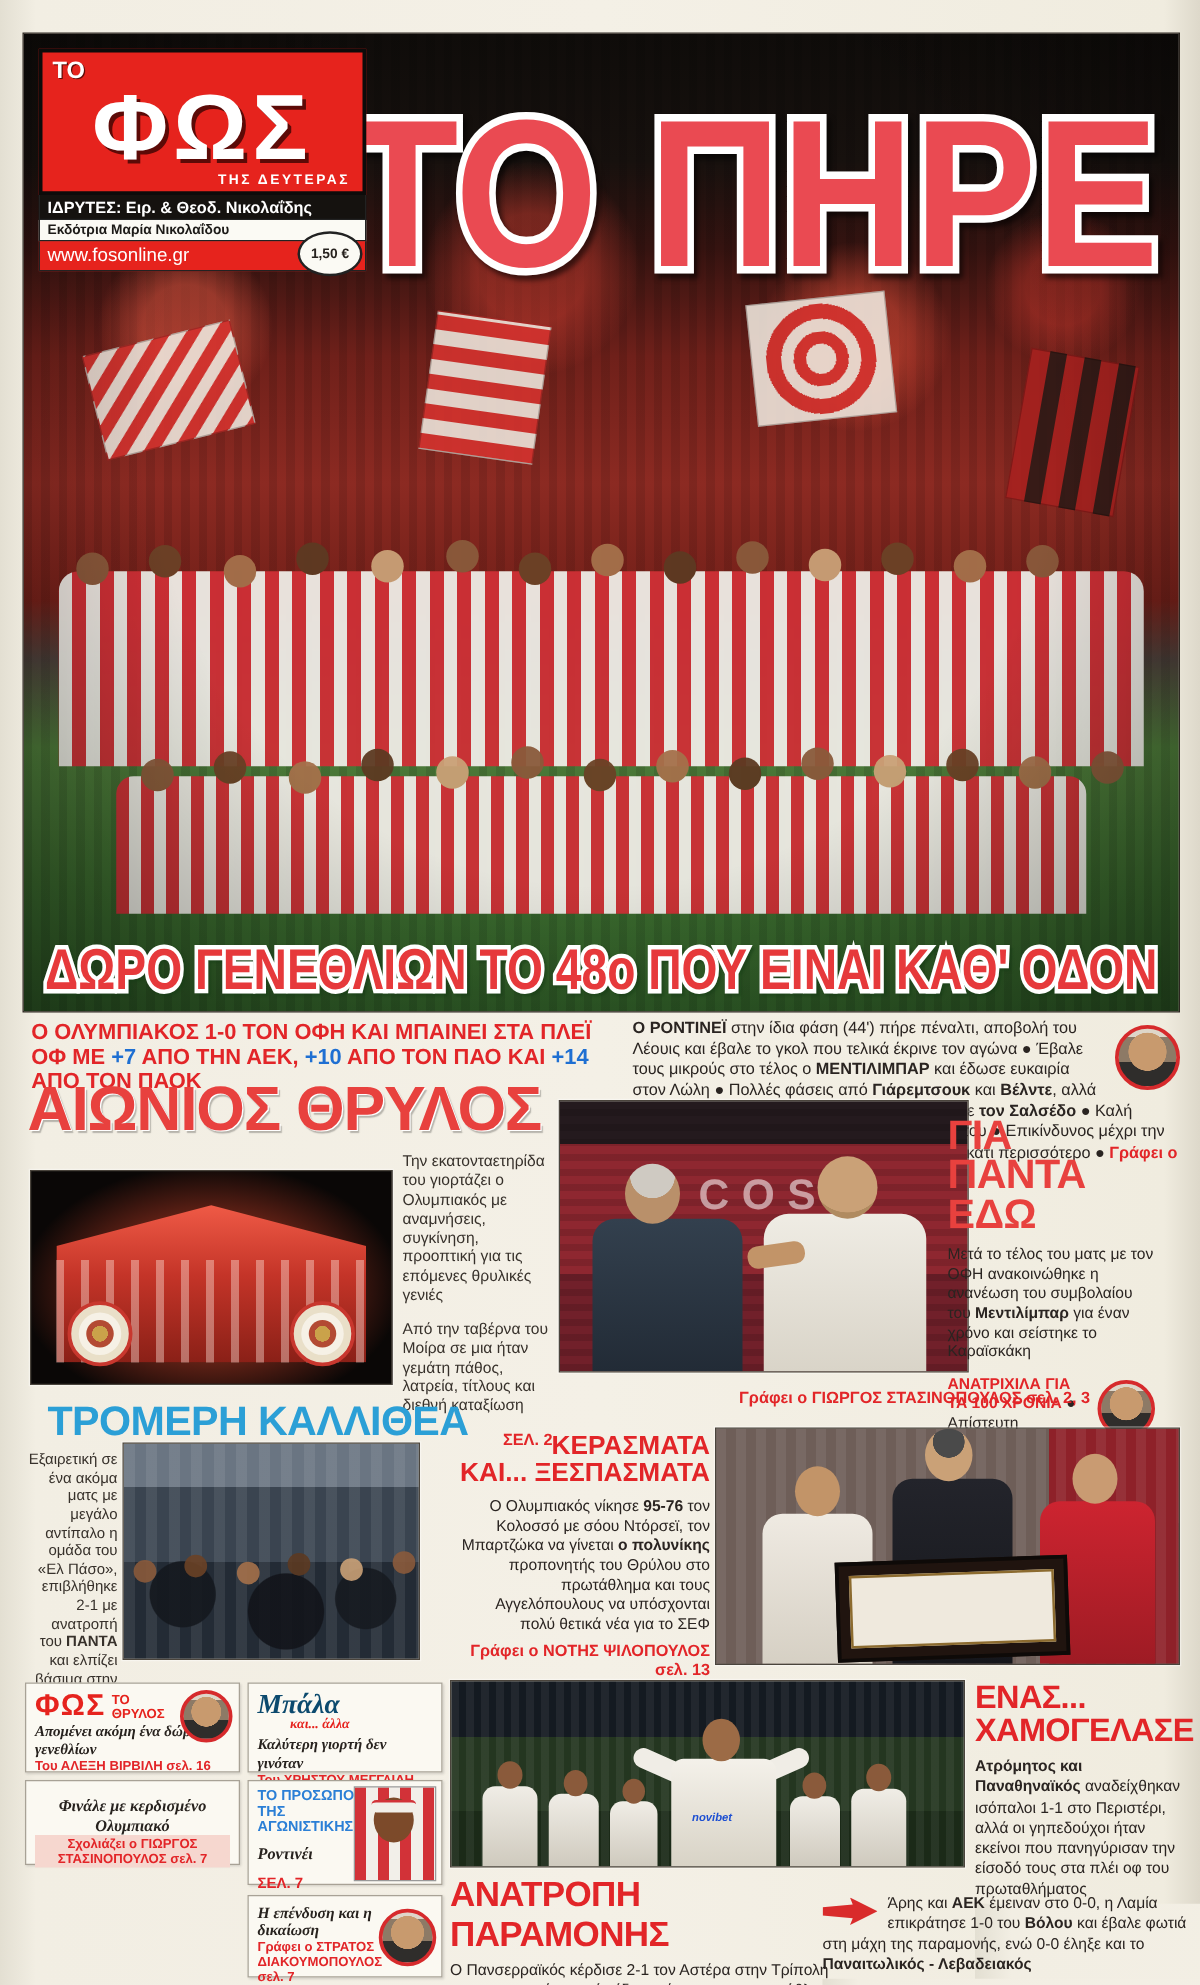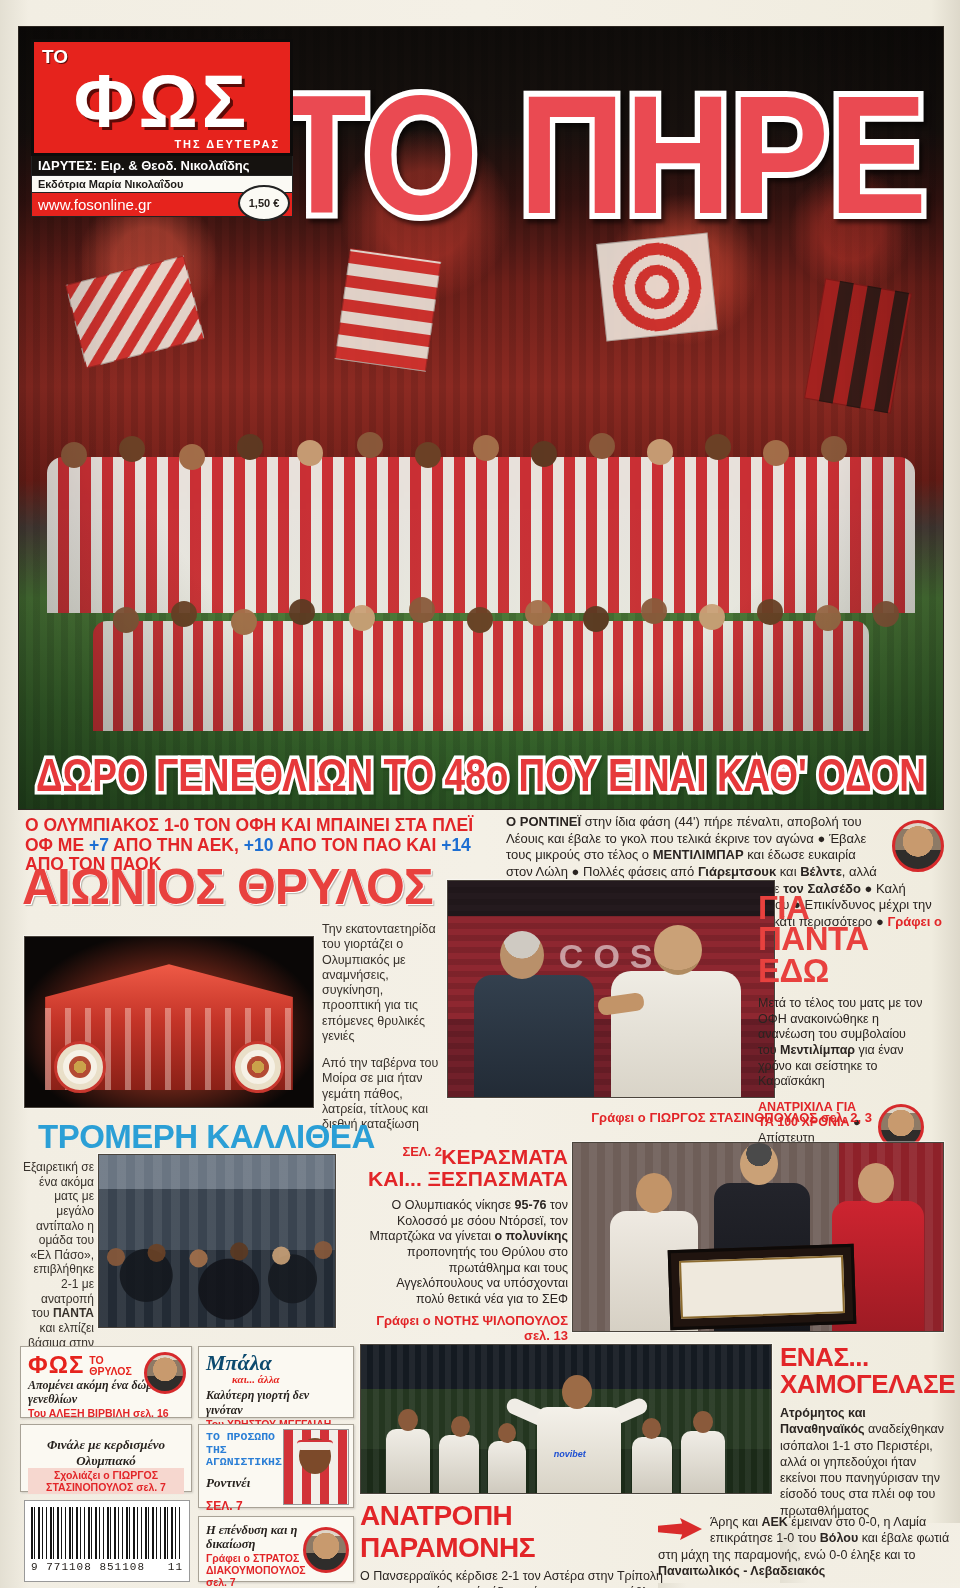--- a/index.html
+++ b/index.html
@@ -320,37 +320,30 @@
     </div>
     <div class="quote">Απομένει ακόμη ένα δώρο γενεθλίων</div>
     <div class="byline">Του ΑΛΕΞΗ ΒΙΡΒΙΛΗ σελ. 16</div>
   </div>
 
   <div id="box-finale" class="box">
     <div class="quote">Φινάλε με κερδισμένο Ολυμπιακό</div>
     <div class="byline">Σχολιάζει ο ΓΙΩΡΓΟΣ ΣΤΑΣΙΝΟΠΟΥΛΟΣ σελ. 7</div>
   </div>
 
-  <div id="barcode" class="abs">
-    <div id="bars"></div>
-    <div id="bc-digits">
-      <span>9 771108 851108</span>
-      <span>11</span>
-    </div>
-  </div>
 
   <div id="box-bala" class="box">
     <div id="bala-logo">Μπάλα</div>
     <div id="bala-logo2">και... άλλα</div>
     <div class="quote">Καλύτερη γιορτή δεν γινόταν</div>
     <div class="byline">Του ΧΡΗΣΤΟΥ ΜΕΓΓΛΙΔΗ σελ. 16.</div>
   </div>
 
   <div id="box-pros" class="box">
-    <div id="pros-kick" style="width:84px;font-family:Liberation Mono, monospace;">ΤΟ ΠΡΟΣΩΠΟ ΤΗΣ ΑΓΩΝΙΣΤΙΚΗΣ</div>
+    <div id="pros-kick" style="width:84px;">ΤΟ ΠΡΟΣΩΠΟ ΤΗΣ ΑΓΩΝΙΣΤΙΚΗΣ</div>
     <div id="pros-name">Ροντινέι</div>
     <div id="pros-page">ΣΕΛ. 7</div>
     <div id="rodinei">
       <div id="rod-head"></div>
       <div id="rod-band"></div>
     </div>
   </div>
 
   <div id="box-epen" class="box">
     <div class="avatar sm"></div>

